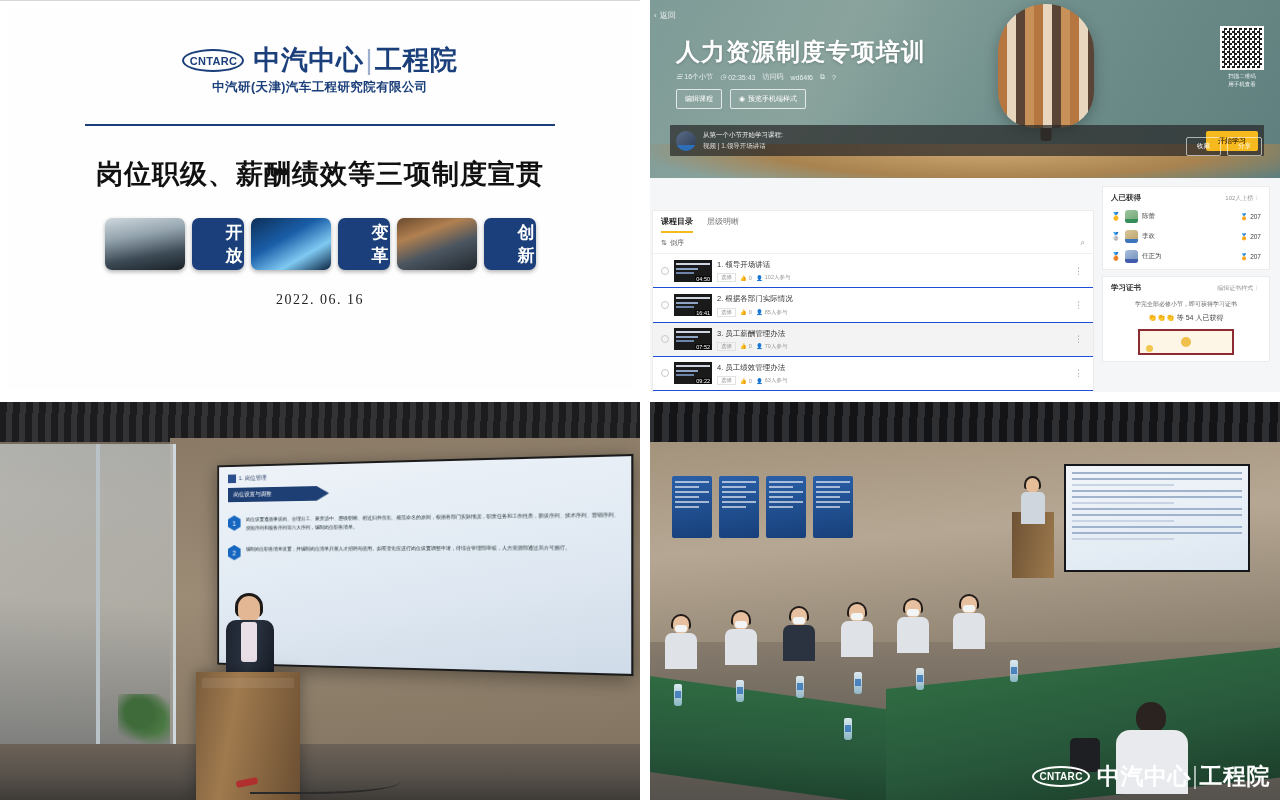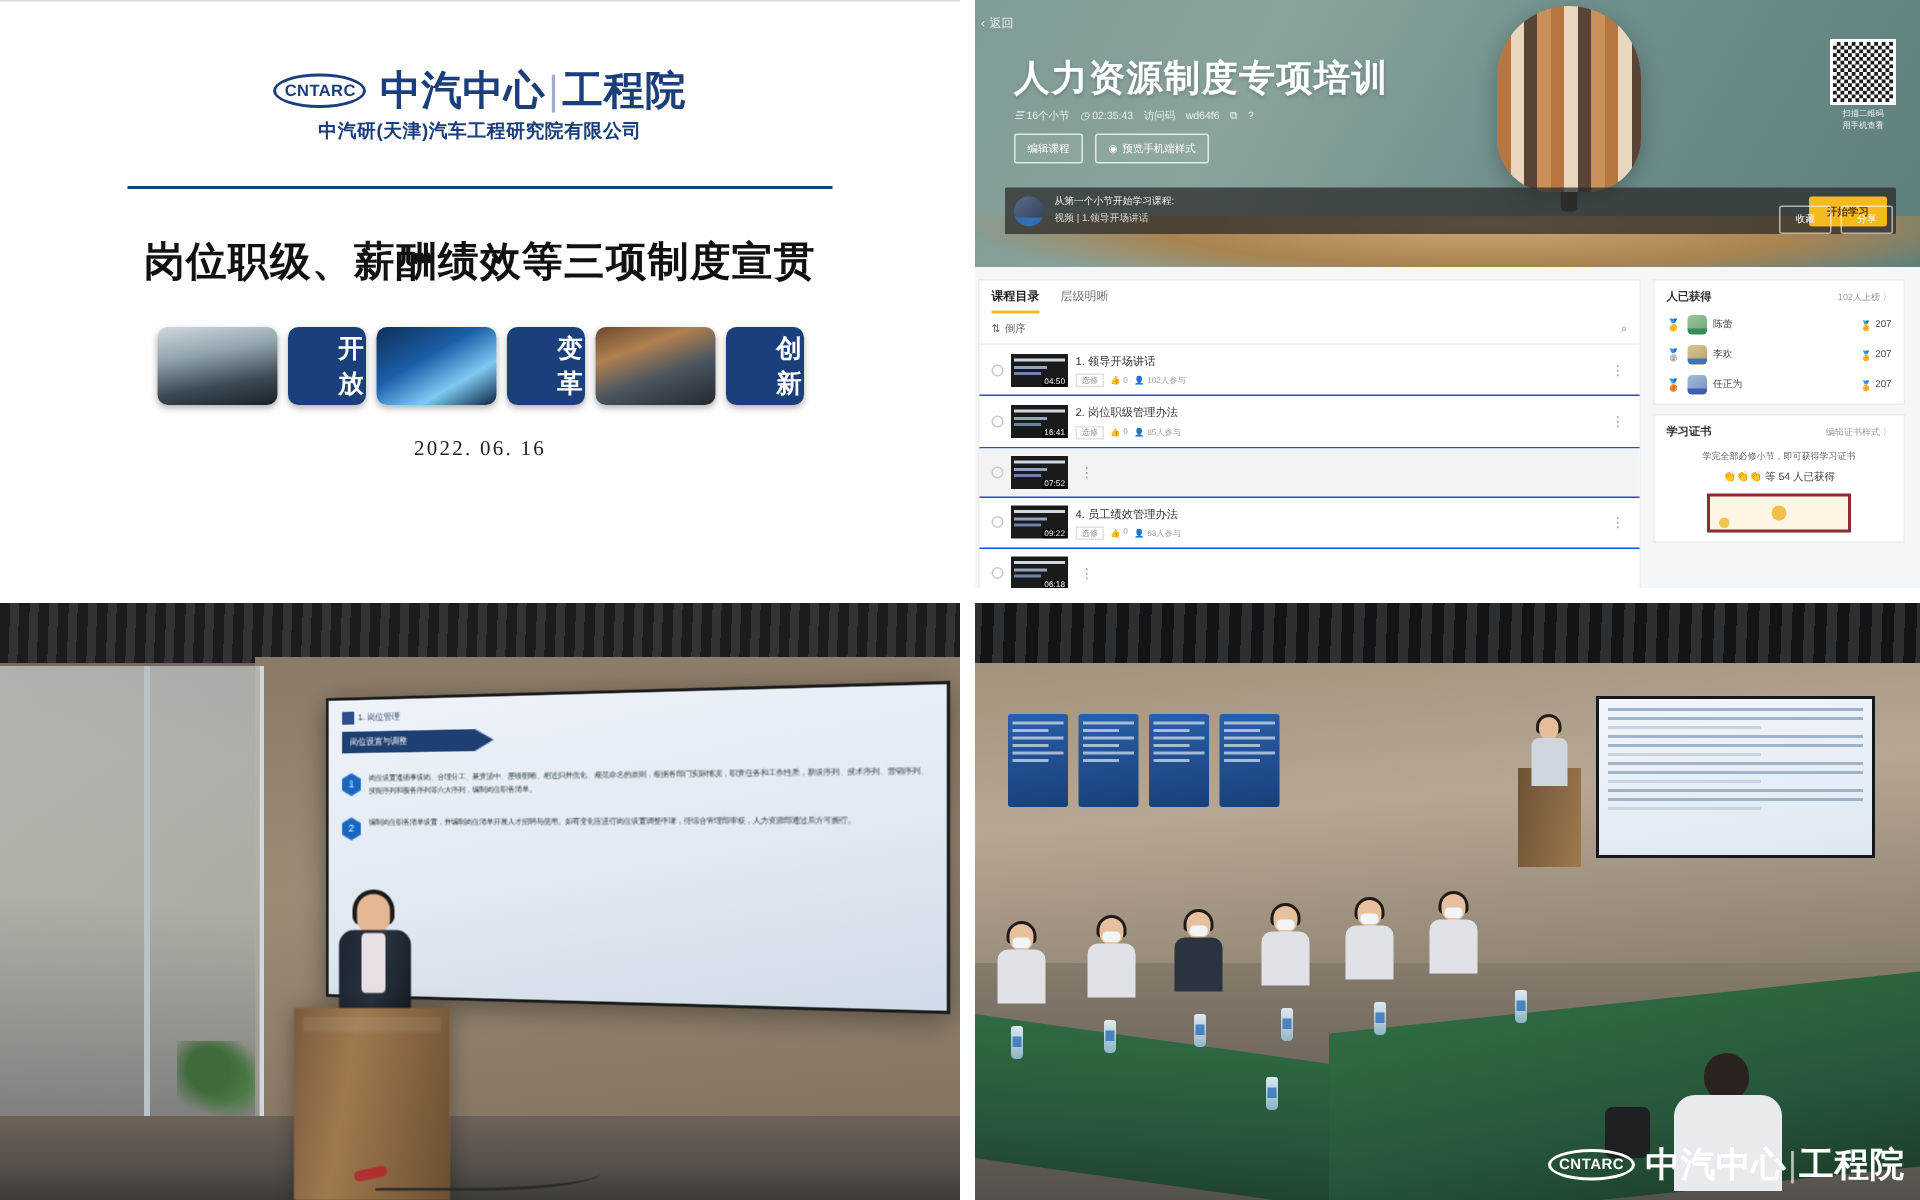--- a/index.html
+++ b/index.html
@@ -153,21 +153,21 @@
   }
   .hero-actions {
     position: absolute; right: 18px; bottom: 22px; display: flex; gap: 6px;
   }
   .hero-act {
     border: 1px solid rgba(255,255,255,.6); color: #fff; font-size: 6.5px;
     padding: 4px 10px; border-radius: 2px; cursor: pointer;
   }
 
   .body-cols { display: flex; gap: 8px; padding: 8px 10px 0 12px; }
-  .col-left { flex: 1; }
+  .col-left { flex: 1; margin-top: 24px; }
   .panel { background: #fff; border: 1px solid #ececec; }
   .tabs { display: flex; gap: 14px; padding: 5px 8px 0; }
   .tab { font-size: 8px; color: #777; padding-bottom: 4px; cursor: pointer; }
   .tab.on { color: #222; border-bottom: 2px solid #f7ba1e; font-weight: bold; }
   .sortbar {
     display: flex; align-items: center; padding: 5px 8px; border-bottom: 1px solid #f0f0f0;
   }
   .sortbar .sort { font-size: 7px; color: #666; display:flex; align-items:center; gap:3px; cursor:pointer; }
   .sortbar .sicon { margin-left: auto; font-size: 8px; color: #888; cursor: pointer; }
   .clist { }
@@ -532,38 +532,46 @@
 
             <div class="crow">
               <div class="crow-check"></div>
               <div class="crow-thumb">
                   <i></i>
                   <i></i>
                   <i></i>
                   <span class="crow-dur">16:41</span>
                 </div>
               <div class="crow-main">
-                <div class="crow-title"><span>2.</span> <span>岗位职级管理办法</span></div>
+                <div class="crow-title"><span>2.</span> <span>根据各部门实际情况</span></div>
                 <div class="crow-sub">
                   <span class="chip">选修</span>
                   <span class="cstat">👍 <em style="font-style:normal">0</em></span>
                   <span class="cstat">👤 <em style="font-style:normal">85人参与</em></span>
                 </div>
               </div>
               <div class="crow-more">⋮</div>
             </div>
 
             <div class="crow sel">
               <div class="crow-check"></div>
               <div class="crow-thumb">
                   <i></i>
                   <i></i>
                   <i></i>
                   <span class="crow-dur">07:52</span>
                 </div>
+              <div class="crow-main">
+                <div class="crow-title"><span>3.</span> <span>员工薪酬管理办法</span></div>
+                <div class="crow-sub">
+                  <span class="chip">选修</span>
+                  <span class="cstat">👍 <em style="font-style:normal">0</em></span>
+                  <span class="cstat">👤 <em style="font-style:normal">70人参与</em></span>
+                </div>
+              </div>
               <div class="crow-more">⋮</div>
             </div>
 
             <div class="crow">
               <div class="crow-check"></div>
               <div class="crow-thumb">
                   <i></i>
                   <i></i>
                   <i></i>
                   <span class="crow-dur">09:22</span>

